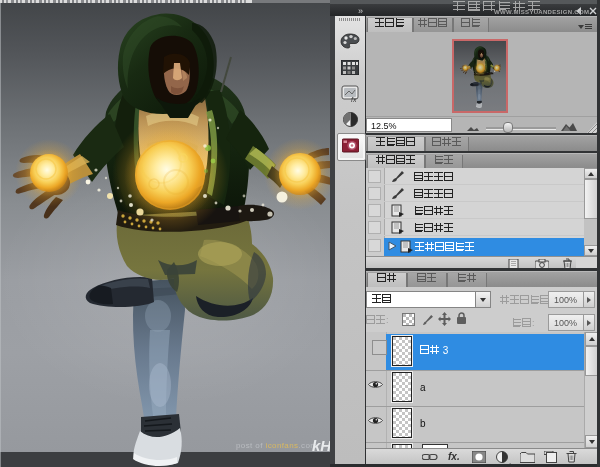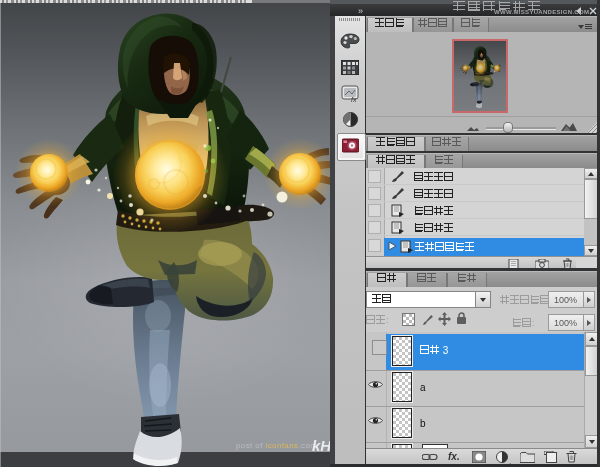--- a/index.html
+++ b/index.html
@@ -307,20 +307,21 @@
 <div class="ab" style="left:366px;top:32px;width:232px;height:84px;background:#b5b5b5">
 
   <div class="ab" style="left:86px;top:7px;width:56px;height:74px;background:linear-gradient(#54575a,#8b8f93 55%,#979a9e);border:2px solid #c96868;box-sizing:border-box">
     <svg width="52" height="70" viewBox="-42 -26 414 516" preserveAspectRatio="none" style="display:block">
         <use href="#fig"></use>
       </svg>
     <div class="ab" style="left:0;top:0;width:52px;height:70px;background:rgba(18,18,24,.22)"></div>
   </div>
 </div>
 <div class="ab" style="left:366px;top:116px;width:232px;height:17px;background:#b5b5b5;border-top:1px solid #a0a0a0;box-sizing:border-box">
+  <div class="ab" style="left:0;top:1px;width:86px;height:14px;background:#fff;border:1px solid #888;box-sizing:border-box;font-size:9px;color:#111;padding:2px 0 0 4px">12.5%</div>
   <svg class="ab" style="left:100px;top:8px" width="14" height="7" viewBox="0 0 14 7">
       <path d="M1 6 L5 2 L8 5 L11 3 L13 6 Z" fill="#4a4a4a"></path>
     </svg>
   <div class="ab" style="left:120px;top:10px;width:70px;height:2px;background:#9a9a9a;border-bottom:1px solid #e8e8e8"></div>
   <div class="ab" style="left:137px;top:5px;width:10px;height:11px;border-radius:4px;background:linear-gradient(#f4f4f4,#b4b4b4);border:1px solid #777;box-sizing:border-box"></div>
   <svg class="ab" style="left:194px;top:5px" width="18" height="10" viewBox="0 0 18 10">
       <path d="M1 9 L6 2 L9.5 5.5 L13 1 L17 9 Z" fill="#4a4a4a"></path>
       <path d="M3 9 l3.5 -5 2.5 3 1.5 2z" fill="#707070"></path>
     </svg>
   <svg class="ab" style="left:220px;top:3px" width="13" height="14" viewBox="0 0 13 14">

